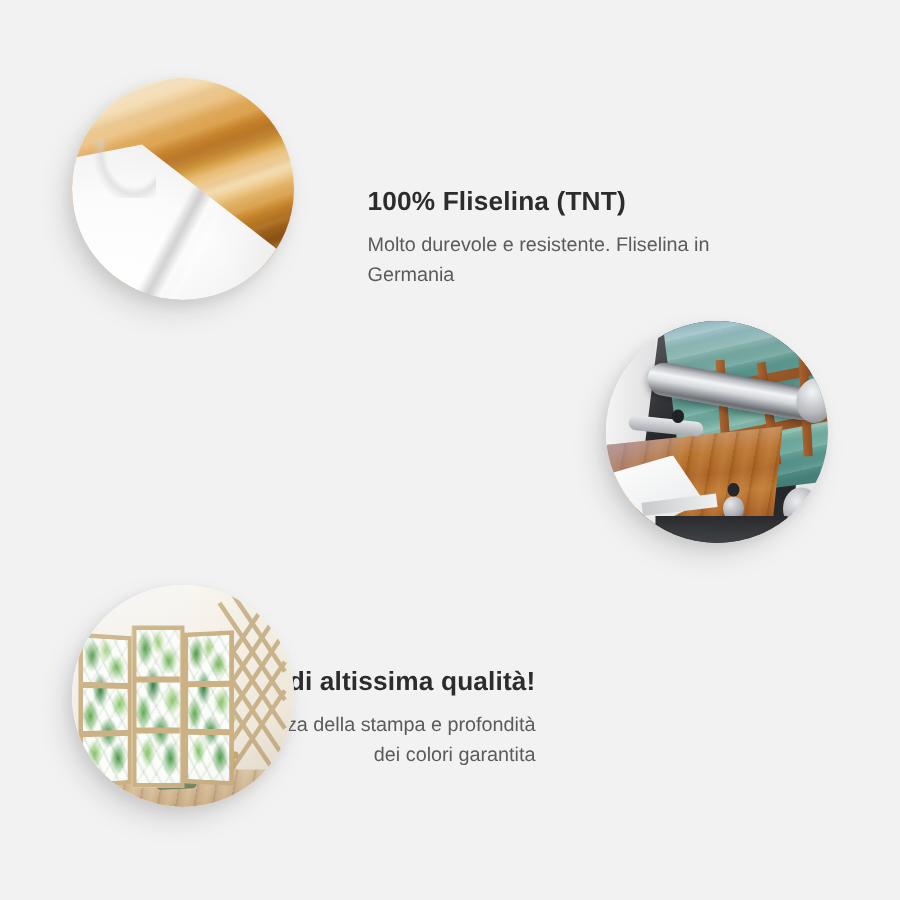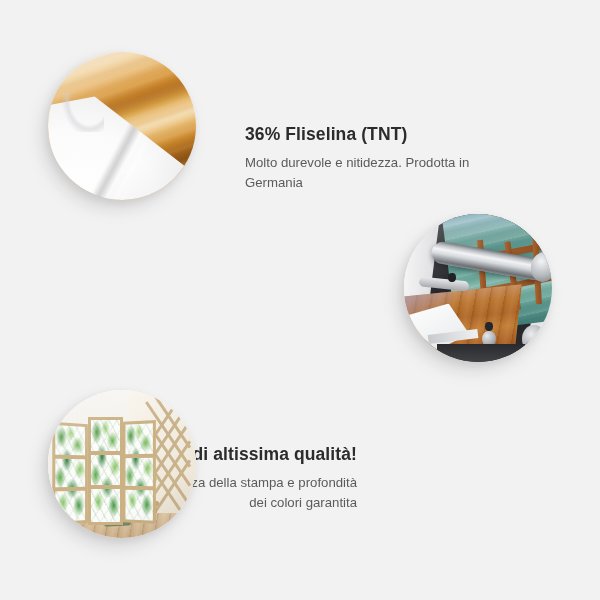--- a/index.html
+++ b/index.html
@@ -492,22 +492,22 @@
         <div class="wall-band-streak"></div>
         <div class="peel-sheet"></div>
         <div class="peel-shade"></div>
         <div class="peel-lip"></div>
         <div class="peel-curl-left"></div>
       </div>
       <div class="medallion-gloss"></div>
     </div>
 
     <div class="text-block t1">
-      <p class="f-title">36% Fliselina (TNT)</p>
-      <p class="f-desc">Molto durevole e nitidezza. Prodotta in Germania</p>
+      <p class="f-title">100% Fliselina (TNT)</p>
+      <p class="f-desc">Molto durevole e resistente. Fliselina in Germania</p>
     </div>
   </div>
 
   <div class="feature feature-2">
 
     <div class="medallion m2">
       <div class="scene print-scene">
         <div class="pr-wall-left"></div>
         <div class="pr-body"></div>
 

